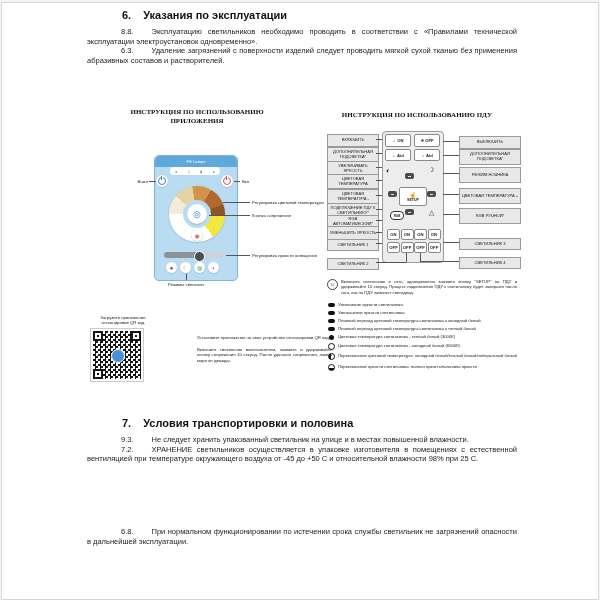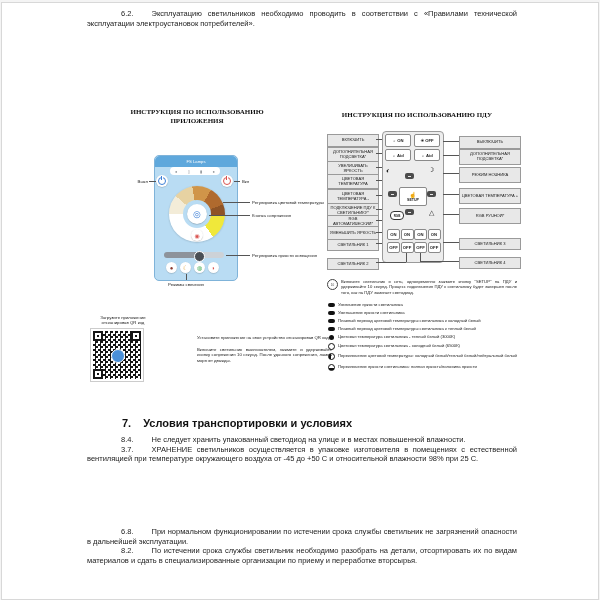--- a/index.html
+++ b/index.html
@@ -64,21 +64,23 @@
   .qf::after{content:"";position:absolute;left:2px;top:2px;width:2px;height:2px;background:#151515;}
   .qc{position:absolute;left:18px;top:18px;width:12px;height:12px;border-radius:50%;background:#4a90d9;border:1px solid #fff;}
   .qrtext{position:absolute;font-size:4.3px;line-height:5.4px;color:#222;width:135px;text-align:justify;}
 </style>
 </head>
 <body>
 
 <div class="page">
 
   <div class="sec" style="top:6px;">
-    <p class="para"><span class="pnum">6.2.</span><span>Эксплуатацию светильников необходимо проводить в соответствии с «Правилами технической эксплуатации электроустановок потребителей».</span></p>
+    <p class="shead"><span class="snum">6.</span><span>Указания по эксплуатации</span></p>
+    <p class="para"><span class="pnum">8.8.</span><span>Эксплуатацию светильников необходимо проводить в соответствии с «Правилами технической эксплуатации электроустановок одновременно».</span></p>
+    <p class="para"><span class="pnum">6.3.</span><span>Удаление загрязнений с поверхности изделий следует проводить мягкой сухой тканью без применения абразивных составов и растворителей.</span></p>
   </div>
 
   <div id="fig-pdu">
     <div class="figtitle" style="position:absolute;left:5px;top:8px;width:170px;">ИНСТРУКЦИЯ ПО ИСПОЛЬЗОВАНИЮ ПДУ</div>
 
     <div class="remote"></div>
 
     <div class="rbtn" style="left:58px;top:31px;width:24px;height:11px;">
         <span>☼</span>
         <span>ON</span>
@@ -278,23 +280,22 @@
       <span class="qf" style="left:0;top:0;"></span>
       <span class="qf" style="right:0;top:0;"></span>
       <span class="qf" style="left:0;bottom:0;"></span>
       <span class="qc"></span>
     </div>
     <div class="qrtext" style="left:110px;top:24px;">Установите приложение на свое устройство отсканировав QR код</div>
     <div class="qrtext" style="left:110px;top:36px;">Включите светильник выключателем, зажмите и удерживайте кнопку сопряжения 10 секунд. После удачного сопряжения, лампа моргнет дважды.</div>
   </div>
 
   <div class="sec" style="top:414px;">
-    <p class="shead"><span class="snum">7.</span><span>Условия транспортировки и условиях</span></p>
-    <p class="para"><span class="pnum">8.4.</span><span>Не следует хранить упакованный светодиод на улице и в местах повышенной влажности.</span></p>
-    <p class="para"><span class="pnum">3.7.</span><span>ХРАНЕНИЕ светильников осуществляется в упаковке изготовителя в помещениях с естественной вентиляцией при температуре окружающего воздуха от -45 до +50 С и относительной влажности 98% при 25 С.</span></p>
+    <p class="shead"><span class="snum">7.</span><span>Условия транспортировки и половина</span></p>
+    <p class="para"><span class="pnum">9.3.</span><span>Не следует хранить упакованный светильник на улице и в местах повышенной влажности.</span></p>
+    <p class="para"><span class="pnum">7.2.</span><span>ХРАНЕНИЕ светильников осуществляется в упаковке изготовителя в помещениях с естественной вентиляцией при температуре окружающего воздуха от -45 до +50 С и относительной влажности 98% при 25 С.</span></p>
   </div>
 
   <div class="sec" style="top:524px;">
     <p class="para"><span class="pnum">6.8.</span><span>При нормальном функционировании по истечении срока службы светильник не загрязнений опасности в дальнейшей эксплуатации.</span></p>
-    <p class="para"><span class="pnum">8.2.</span><span>По истечении срока службы светильник необходимо разобрать на детали, отсортировать их по видам материалов и сдать в специализированные организации по приему и переработке вторсырья.</span></p>
   </div>
 
 </div>
 
 </body></html>

